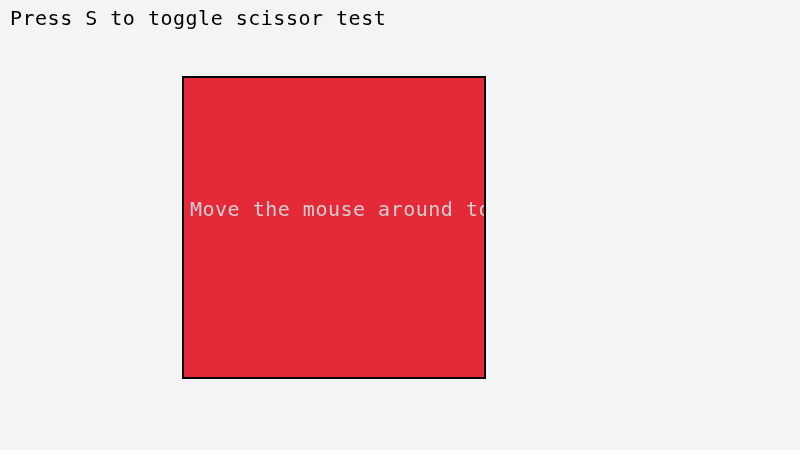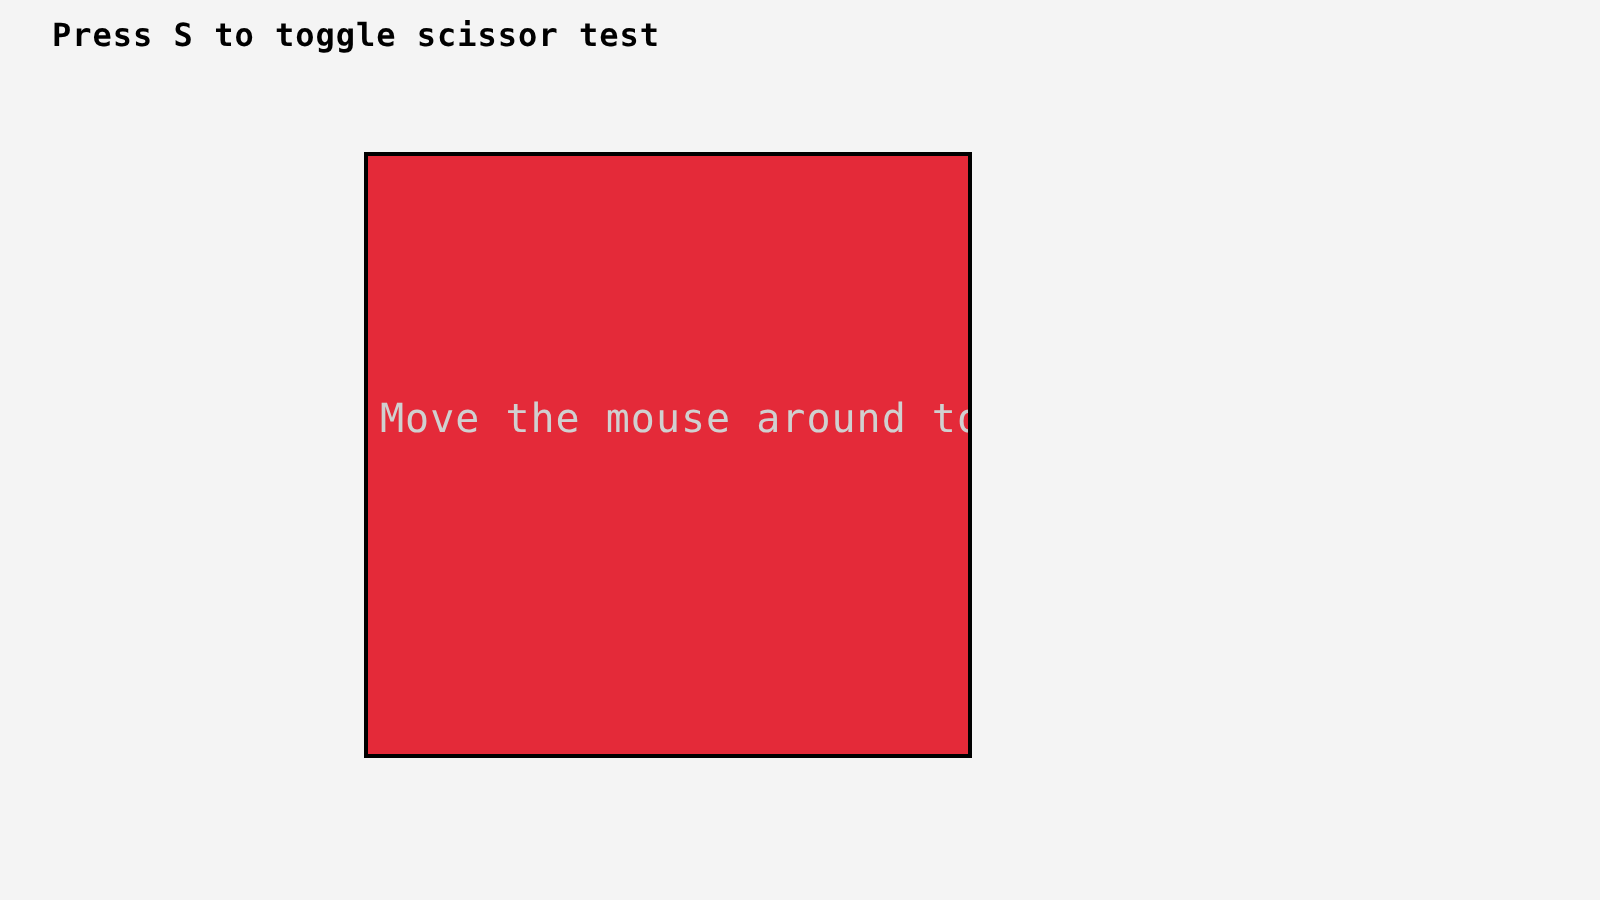--- a/index.html
+++ b/index.html
@@ -18,31 +18,30 @@
     position: relative;
     width: 800px;
     height: 450px;
     background: #f4f4f4;
     overflow: hidden;
   }
 
   
   .hint-text {
     position: absolute;
-    left: 26px;
+    left: 10px;
     top: 6px;
     font-family: "DejaVu Sans Mono", "Liberation Mono", monospace;
-    font-size: 16px;
+    font-size: 20px;
     line-height: 24px;
     letter-spacing: 0.5px;
     color: #000000;
     white-space: pre;
     -webkit-font-smoothing: none;
     font-smooth: never;
-    font-weight: bold;
   }
 
   
   .scissor-area {
     position: absolute;
     left: 182px;
     top: 76px;
     width: 300px;
     height: 299px;
     box-sizing: content-box;

